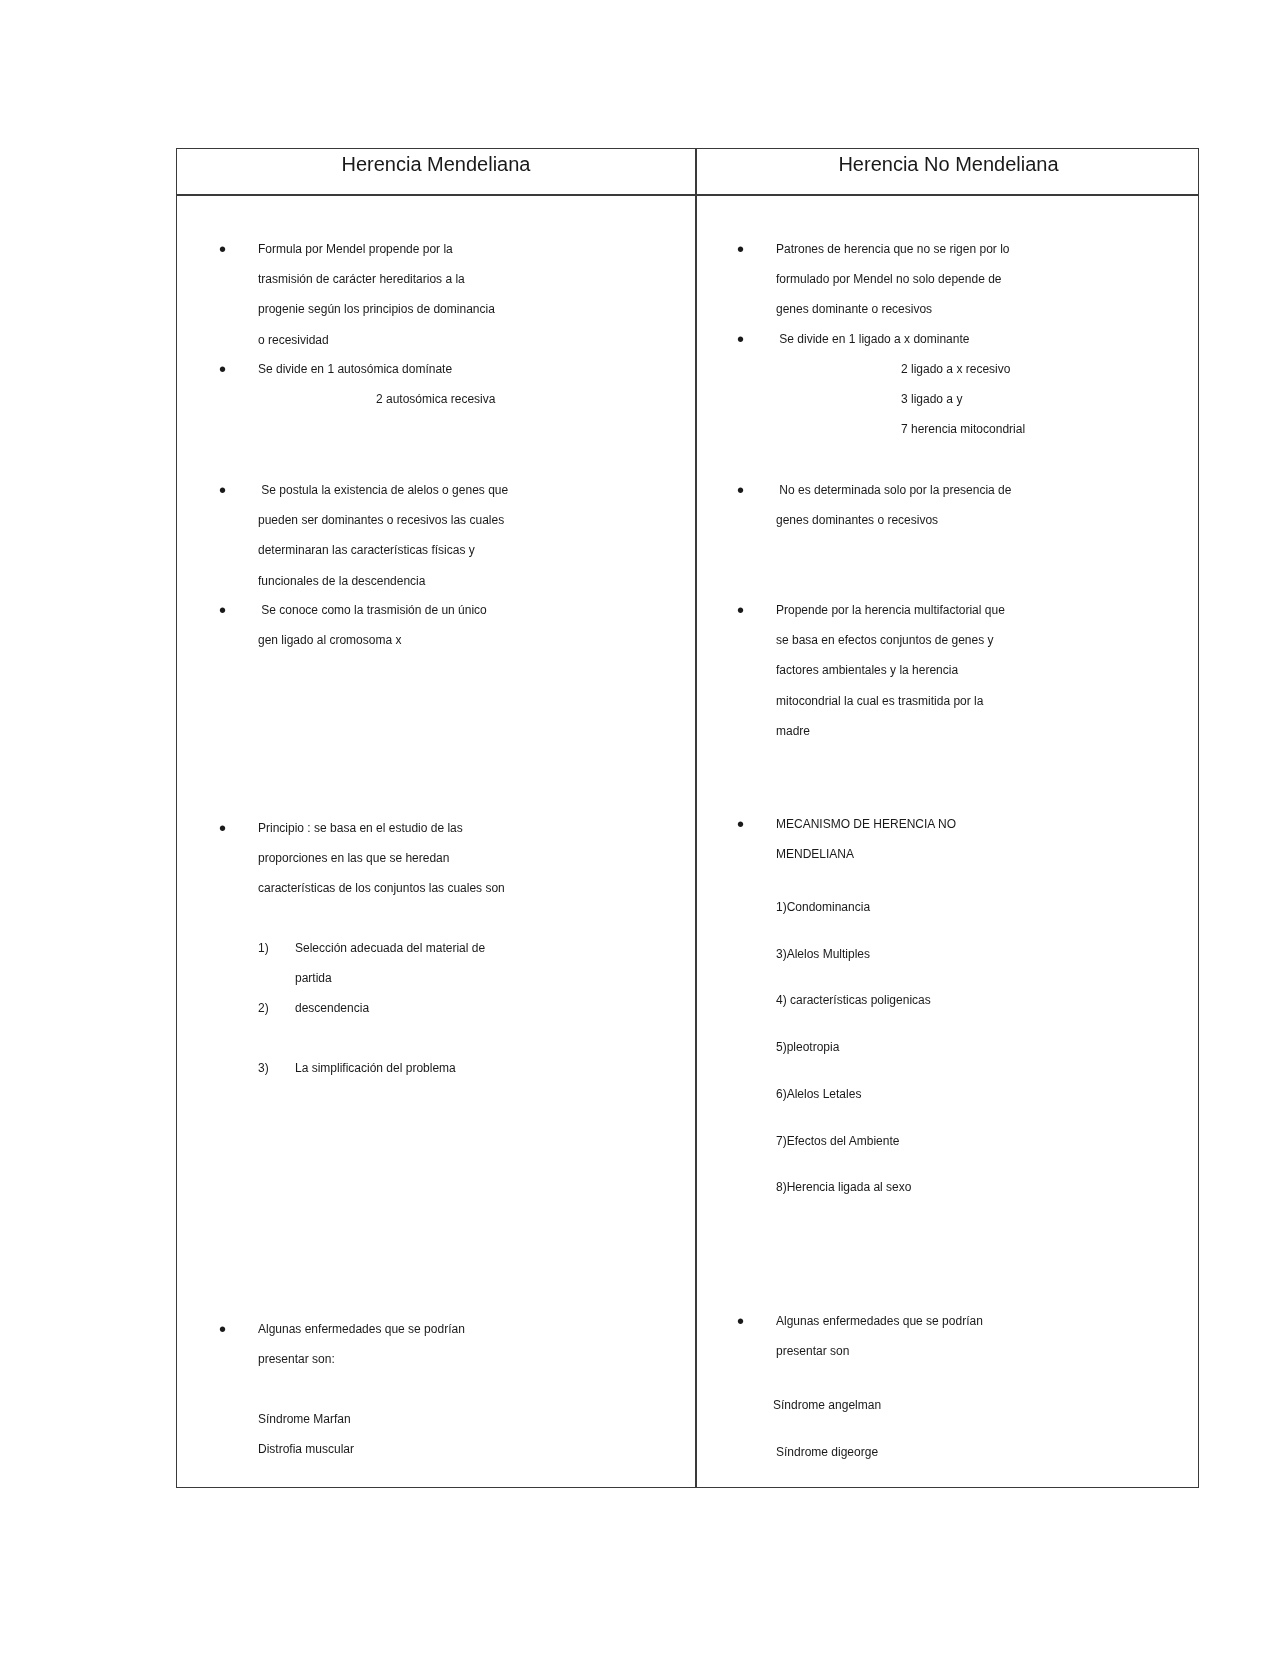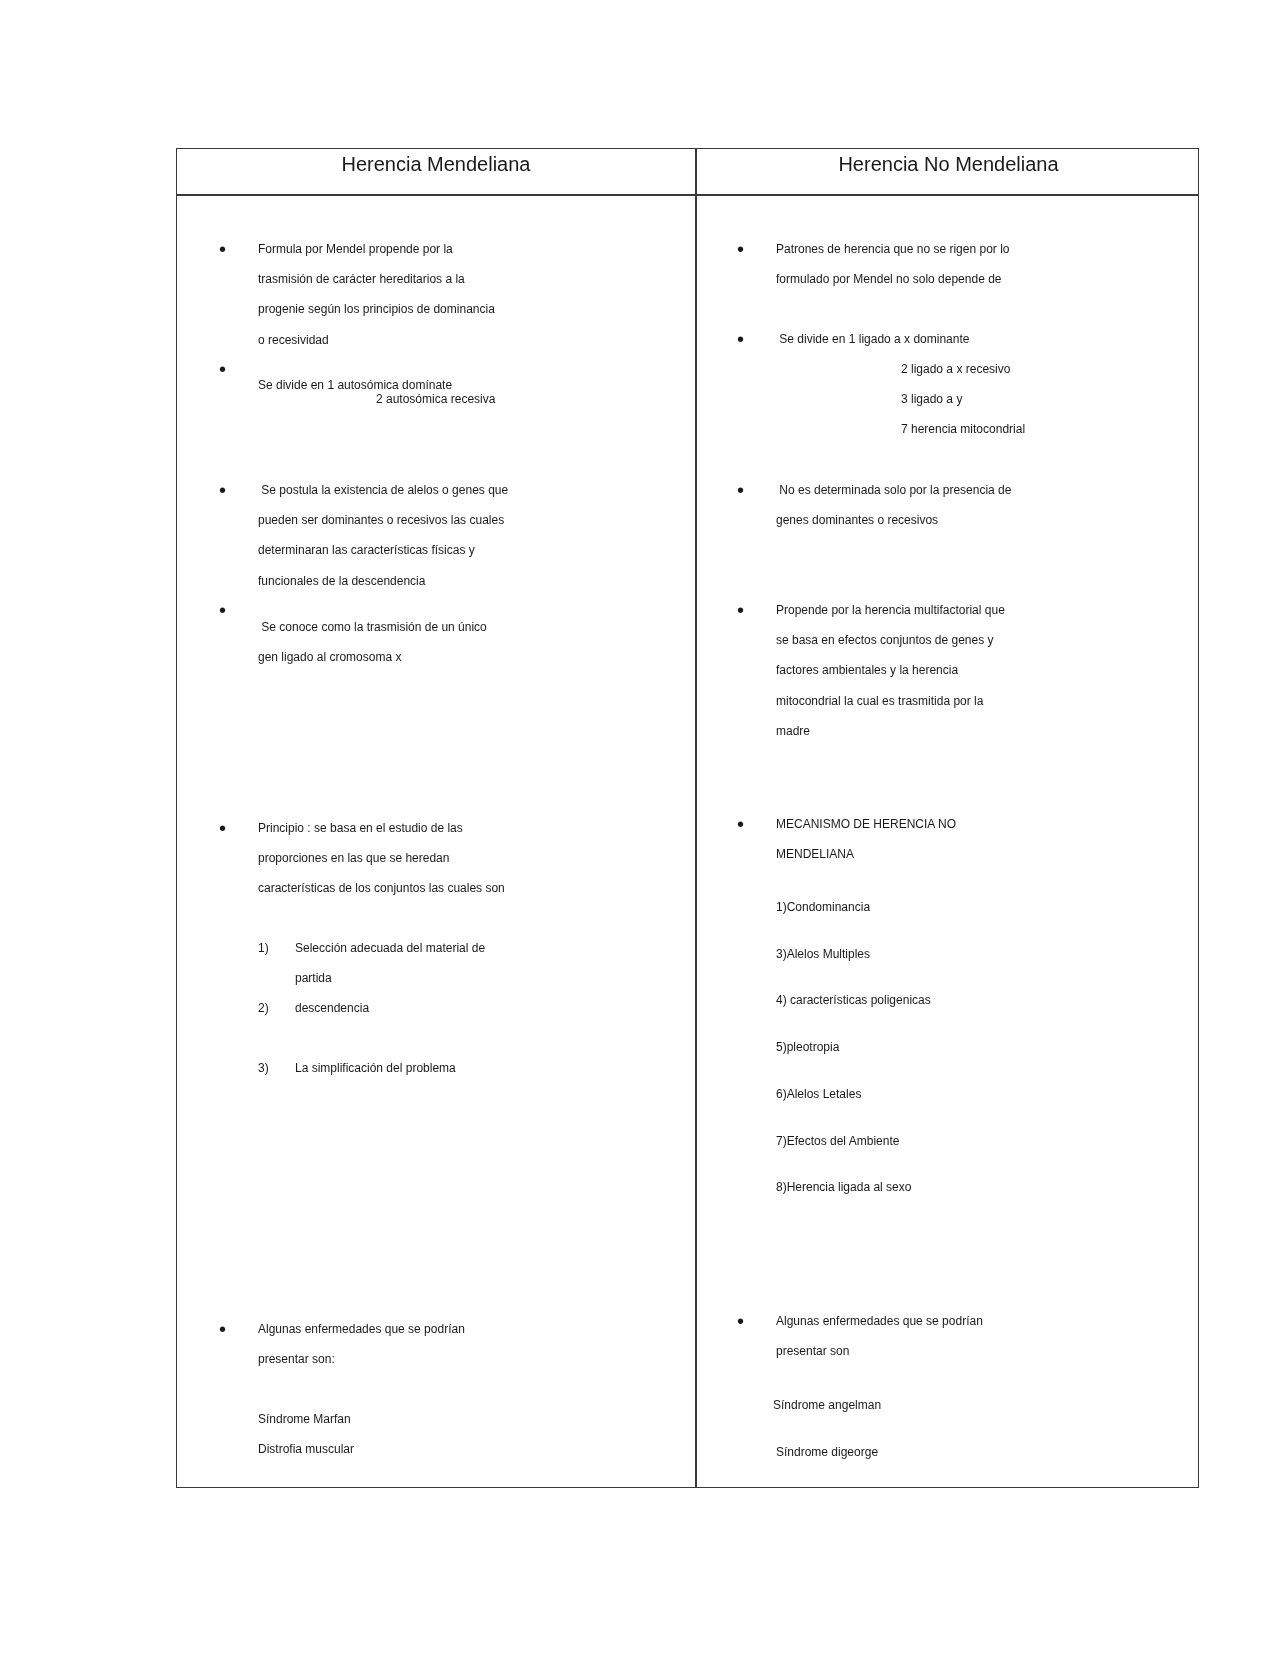--- a/index.html
+++ b/index.html
@@ -26,32 +26,32 @@
     <div class="hdr r">Herencia No Mendeliana</div>
 
     <span class="b" style="left:42px;top:85px;"></span>
     <div class="t" style="left:81px;top:85px;">
       <div>Formula por Mendel propende por la</div>
       <div>trasmisión de carácter hereditarios a la</div>
       <div>progenie según los principios de dominancia</div>
       <div>o recesividad</div>
     </div>
     <span class="b" style="left:42px;top:205px;"></span>
-    <div class="t" style="left:81px;top:205px;margin-top:16px;">Se divide en 1 autosómica domínate</div>
+    <div class="t" style="left:81px;top:205px;">Se divide en 1 autosómica domínate</div>
     <div class="t" style="left:199px;top:235px;">2 autosómica recesiva</div>
 
     <span class="b" style="left:42px;top:326px;"></span>
     <div class="t" style="left:81px;top:326px;">
       <div style="white-space:pre"> Se postula la existencia de alelos o genes que</div>
       <div>pueden ser dominantes o recesivos las cuales</div>
       <div>determinaran las características físicas y</div>
       <div>funcionales de la descendencia</div>
     </div>
     <span class="b" style="left:42px;top:446px;"></span>
-    <div class="t" style="left:81px;top:446px;margin-top:17px;">
+    <div class="t" style="left:81px;top:446px;">
       <div style="white-space:pre"> Se conoce como la trasmisión de un único</div>
       <div>gen ligado al cromosoma x</div>
     </div>
 
     <span class="b" style="left:42px;top:664px;"></span>
     <div class="t" style="left:81px;top:664px;">
       <div>Principio : se basa en el estudio de las</div>
       <div>proporciones en las que se heredan</div>
       <div>características de los conjuntos las cuales son</div>
     </div>
@@ -82,20 +82,21 @@
     </div>
     <div class="t" style="left:81px;top:1255px;">
       <div>Síndrome Marfan</div>
       <div>Distrofia muscular</div>
     </div>
 
     <span class="b" style="left:560px;top:85px;"></span>
     <div class="t" style="left:599px;top:85px;">
       <div>Patrones de herencia que no se rigen por lo</div>
       <div>formulado por Mendel no solo depende de</div>
+      <div>genes dominante o recesivos</div>
     </div>
     <span class="b" style="left:560px;top:175px;"></span>
     <div class="t" style="left:599px;top:175px;white-space:pre;"> Se divide en 1 ligado a x dominante</div>
     <div class="t" style="left:724px;top:205px;">
       <div>2 ligado a x recesivo</div>
       <div>3 ligado a y</div>
       <div>7 herencia mitocondrial</div>
     </div>
 
     <span class="b" style="left:560px;top:326px;"></span>

